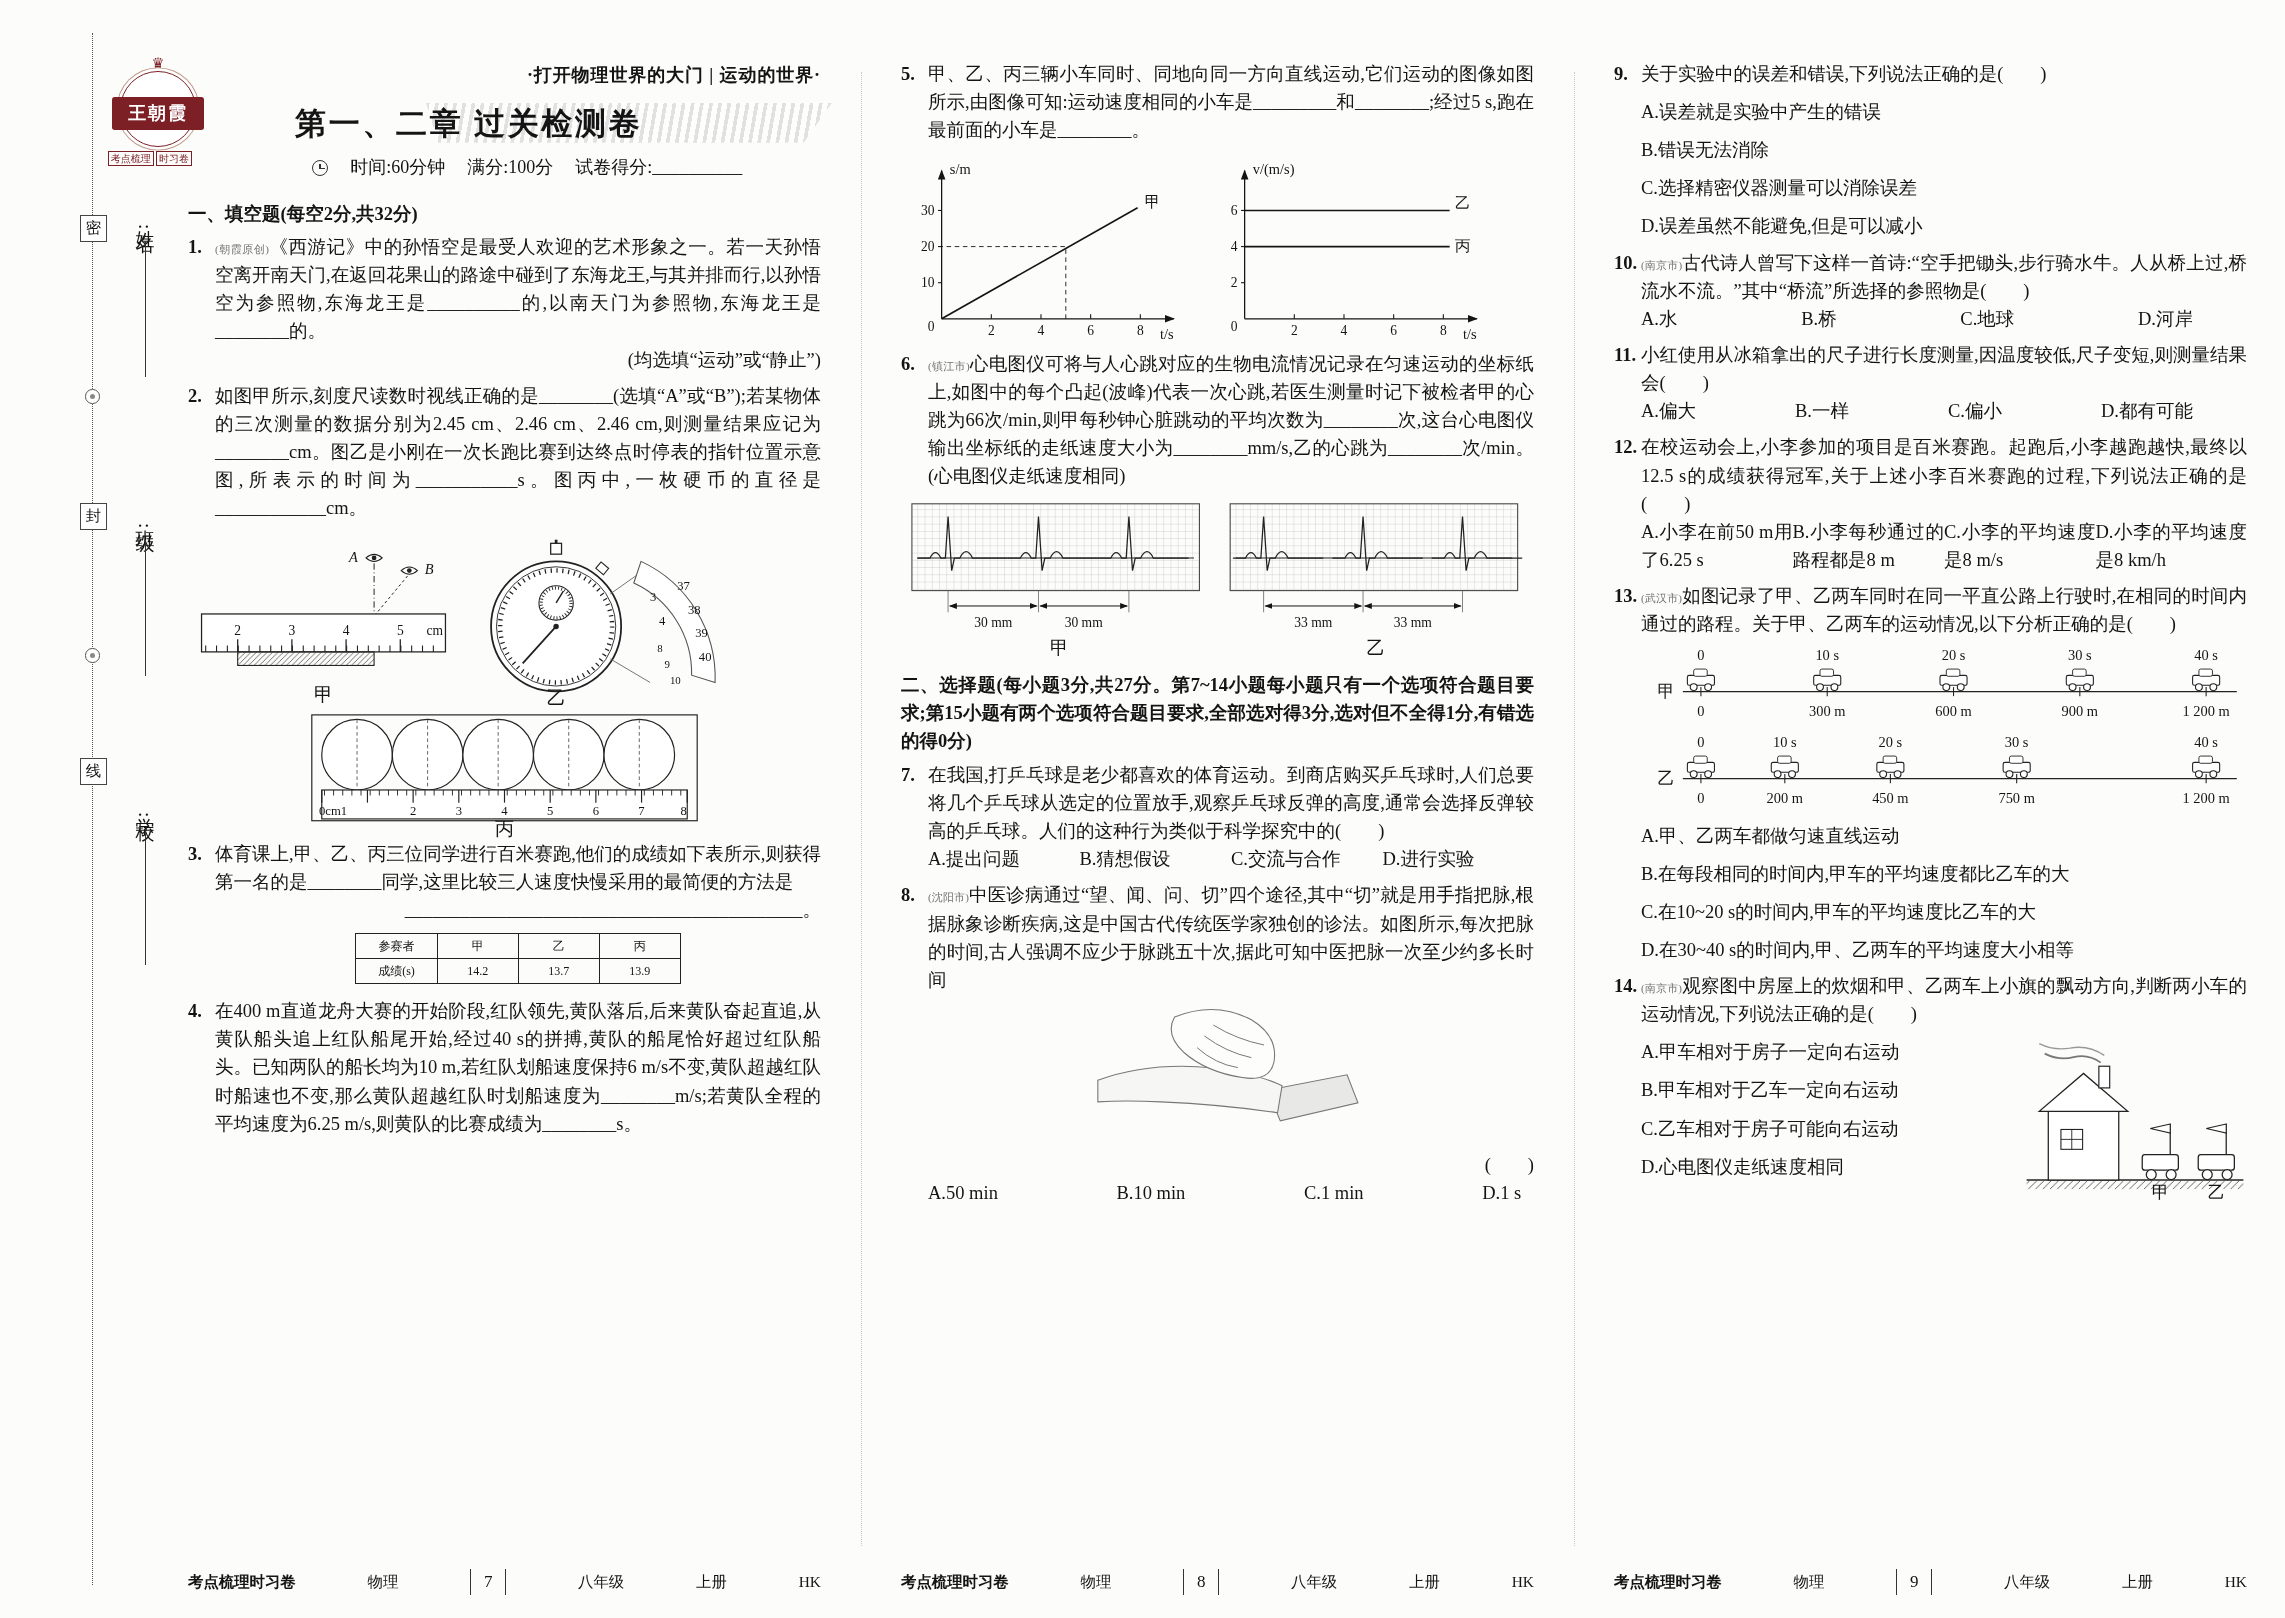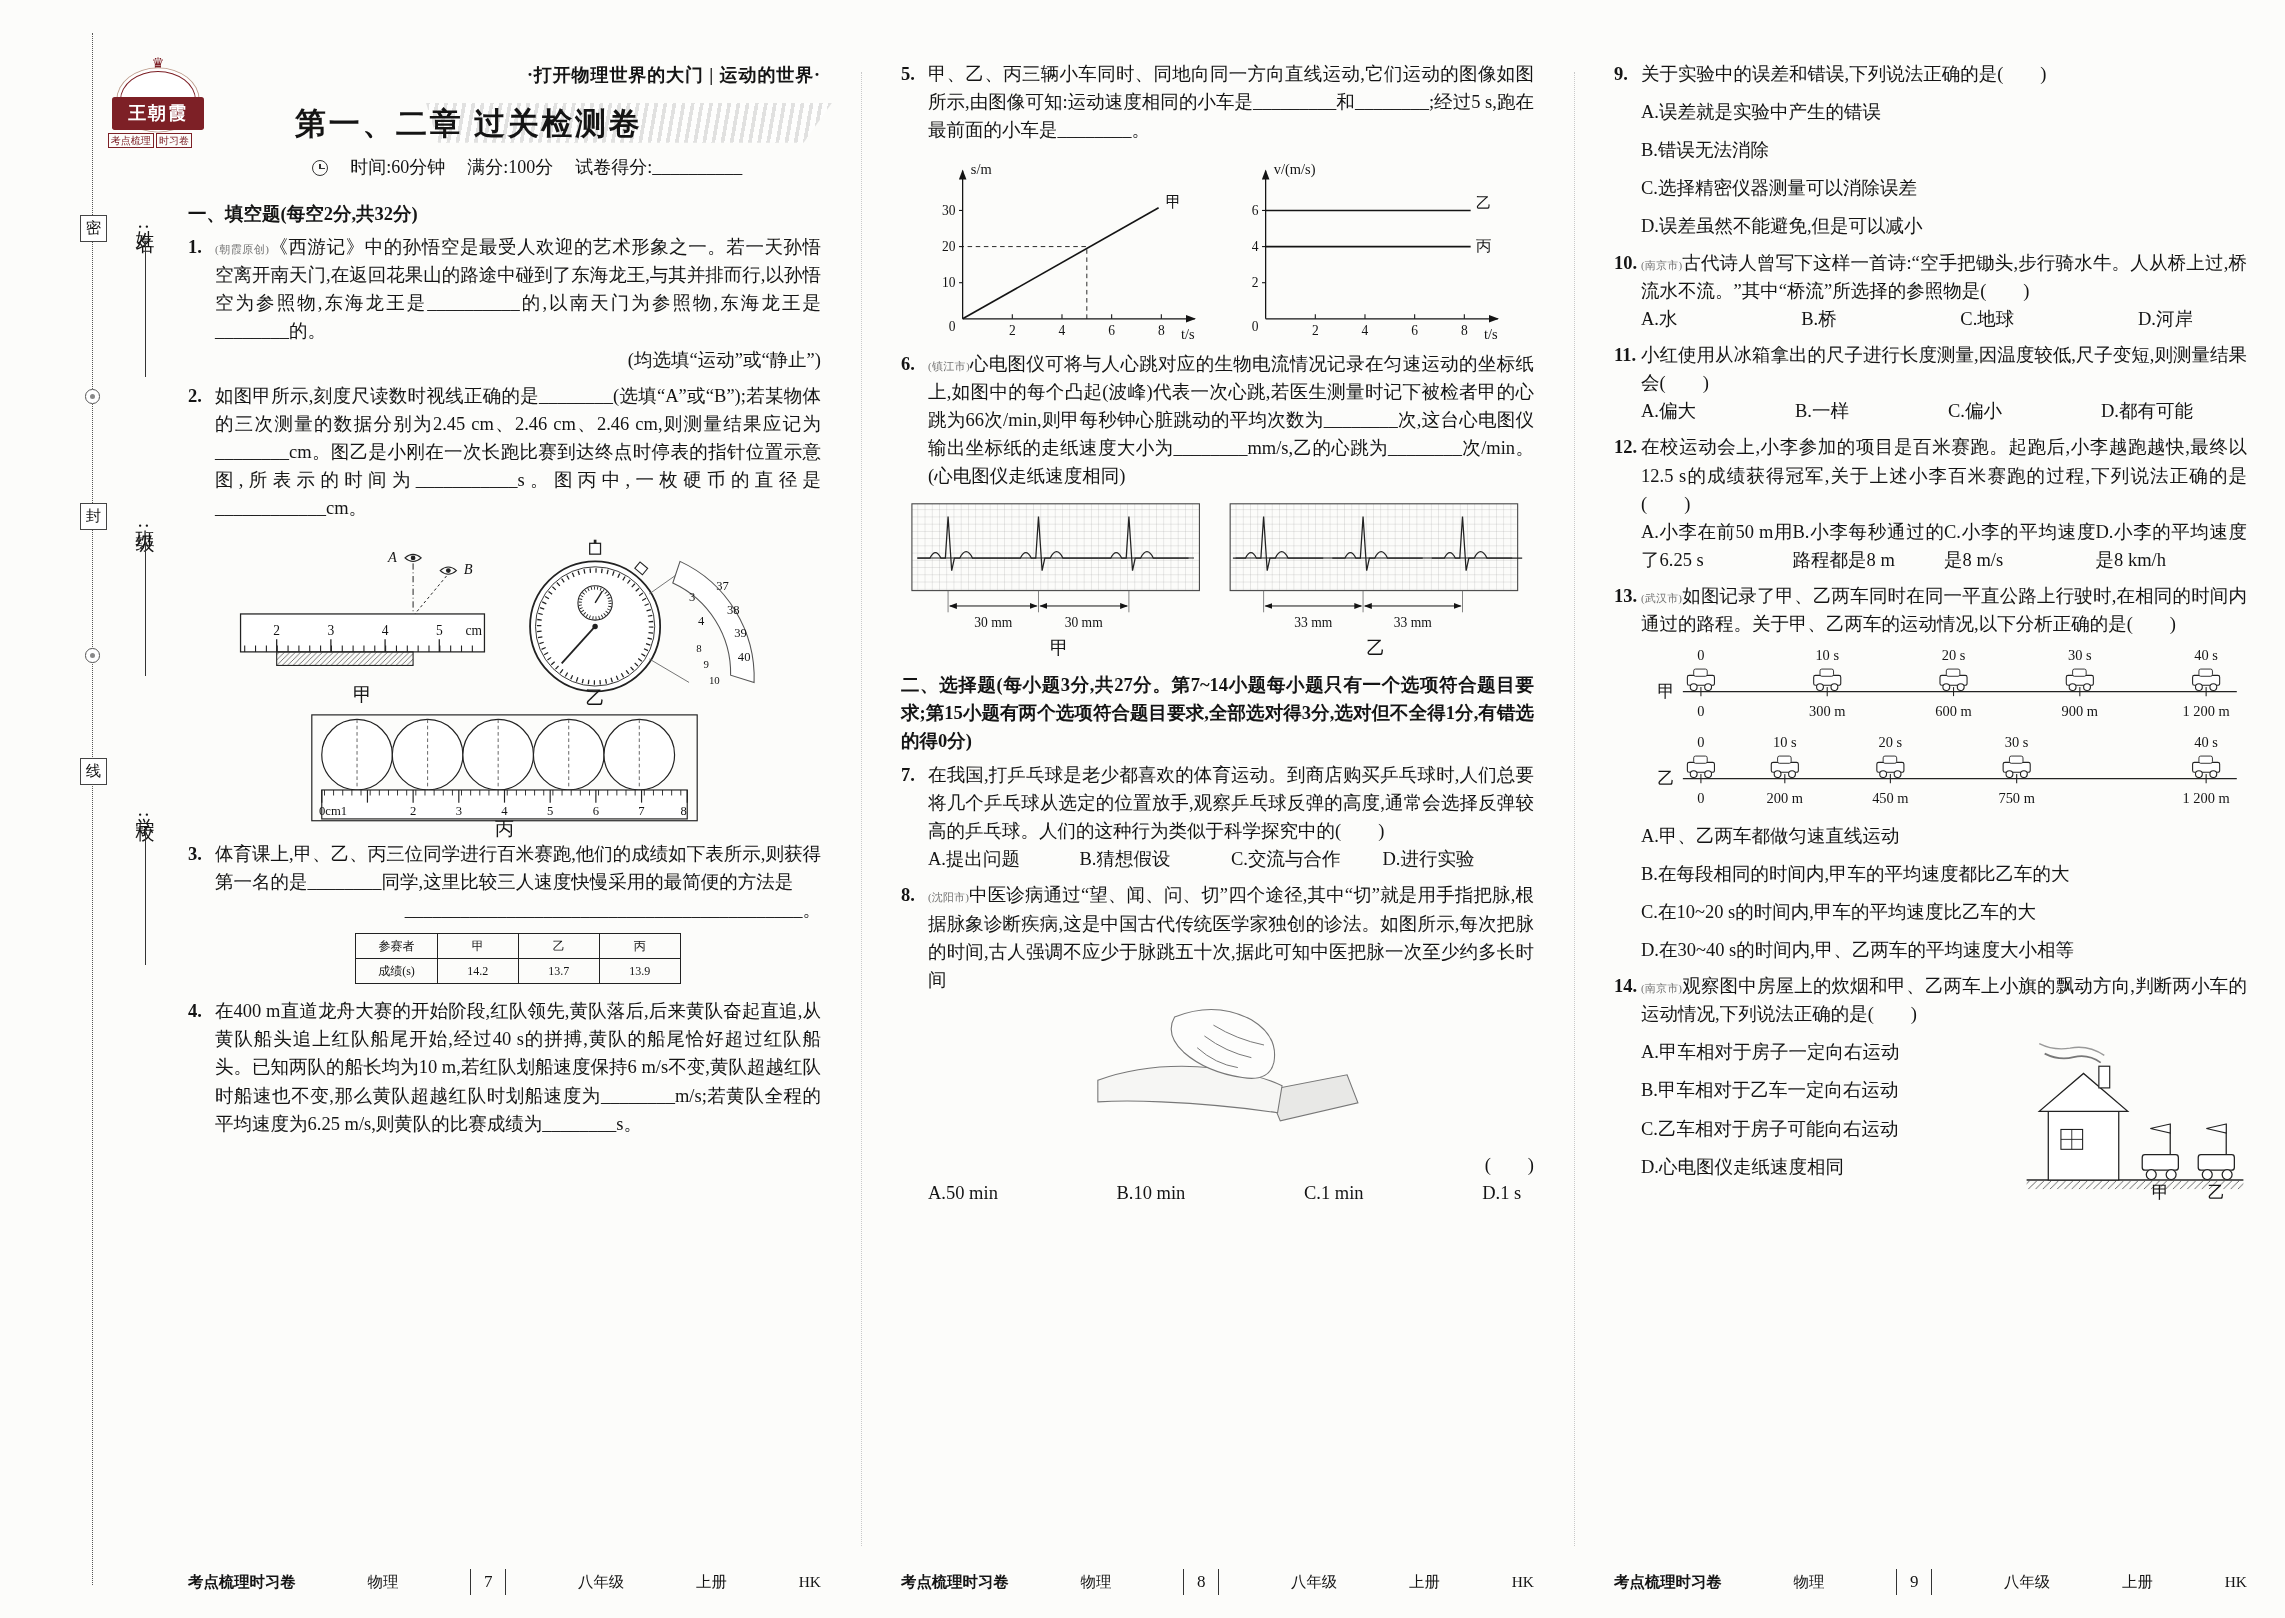--- a/index.html
+++ b/index.html
@@ -12,38 +12,38 @@
 .orn::after{content:"";position:absolute;inset:3.6px;border-radius:50%;background:#888}
 .vfield{position:absolute;left:132px;display:flex;flex-direction:column;align-items:center}
 .vlab{writing-mode:vertical-rl;font-size:19px;letter-spacing:4.5px}
 .vline{border-left:1.4px solid #333;height:136px;margin-top:7.2px}
 .colsep{position:absolute;top:72px;bottom:72px;border-left:0.9px dotted #c9c9c9}
 .cols{position:absolute;left:188px;top:60px;bottom:23.5px;display:flex;gap:80px}
 .col{width:633px;display:flex;flex-direction:column;font-size:18.5px;line-height:1.52;text-align:justify}
 .c1head{position:relative;min-height:136px}
 .logo{position:absolute;left:-80px;top:-3.6px;width:100px;text-align:center;z-index:3}
 .logo .crown{color:#7d2026;font-size:14.5px;line-height:1}
-.logo .circle{width:76px;height:58px;margin:0 auto;border:1.8px solid #7d2026;border-radius:50%;position:relative;background:#fff;box-shadow:0 0 0 2.7px #fff,0 0 0 3.6px #b98}
+.logo .circle{width:76px;height:76px;margin:0 auto;border:1.8px solid #7d2026;border-radius:50%;position:relative;background:#fff;box-shadow:0 0 0 2.7px #fff,0 0 0 3.6px #b98}
 .logo .band{position:absolute;left:-9px;right:-9px;top:25px;background:#7d2026;color:#fff;font-weight:bold;font-size:18px;padding:2.7px 0;border-radius:2.7px;letter-spacing:1.8px}
 .logo .lsub{margin-top:4.5px;display:flex;gap:2.7px;justify-content:flex-start}
 .logo .lsub span{border:0.9px solid #7d2026;color:#7d2026;font-size:10px;padding:0 1.8px;line-height:1.3}
 .strap{text-align:right;font-weight:bold;font-size:18px;letter-spacing:0.9px;padding-top:1.8px}
 .titlebar{position:relative;margin:11px 0 3.6px 107px;height:47px}
 .title-deco{position:absolute;left:131px;right:-11px;top:2.7px;height:40px;background:repeating-linear-gradient(100deg,#cfcfcf 0 3.6px,#fff 3.6px 9px);clip-path:polygon(0 0,100% 0,93% 100%,3% 100%);opacity:.6}
 .title{position:relative;font-size:31px;font-weight:bold;letter-spacing:2.7px}
 .meta{display:flex;gap:22px;justify-content:center;align-items:center;font-size:18px;margin:7.2px 0 9px;padding-left:45px}
 .clockicon{display:inline-block;width:16.3px;height:16.3px;border:1.4px solid #333;border-radius:50%;position:relative}
 .clockicon::after{content:"";position:absolute;left:6.3px;top:2.7px;width:1.4px;height:5.4px;background:#333}
 .clockicon::before{content:"";position:absolute;left:7.2px;top:7.2px;width:4.5px;height:1.4px;background:#333}
 .sec{font-weight:bold;margin:3.6px 0 5.4px}
 .q{position:relative;padding-left:27px;margin-bottom:8.1px}
 .q>.no{position:absolute;left:0;top:0;font-weight:bold}
 .tag{color:#737373;font-size:11px}
 .rnote{text-align:right}
-.figrow{display:flex;align-items:flex-end;justify-content:center;gap:14px;margin:3.6px 0 1.8px}
+.figrow{display:flex;align-items:flex-end;gap:14px;margin:3.6px 0 1.8px}
 .figcenter{display:flex;justify-content:center;margin:3.6px 0 1.8px}
 .capsrow{display:flex;margin:-1.8px 0 5.4px}
 .capsrow span{flex:1;text-align:center}
 table.score{border-collapse:collapse;margin:9px auto 5.4px;font-size:12px}
 table.score td{border:1.4px solid #222;padding:2.7px 22px;text-align:center;min-width:81px}
 .opts2{display:grid;grid-template-columns:1fr 1fr 1fr 1fr;row-gap:1.8px;padding-left:27px}
 .opts4{display:flex;justify-content:space-between;padding-left:27px;padding-right:12.7px}
 .opts1{padding-left:27px}
 .opts1>div{margin-top:10px}
 .q14row{display:flex;gap:5.4px;align-items:flex-start}

